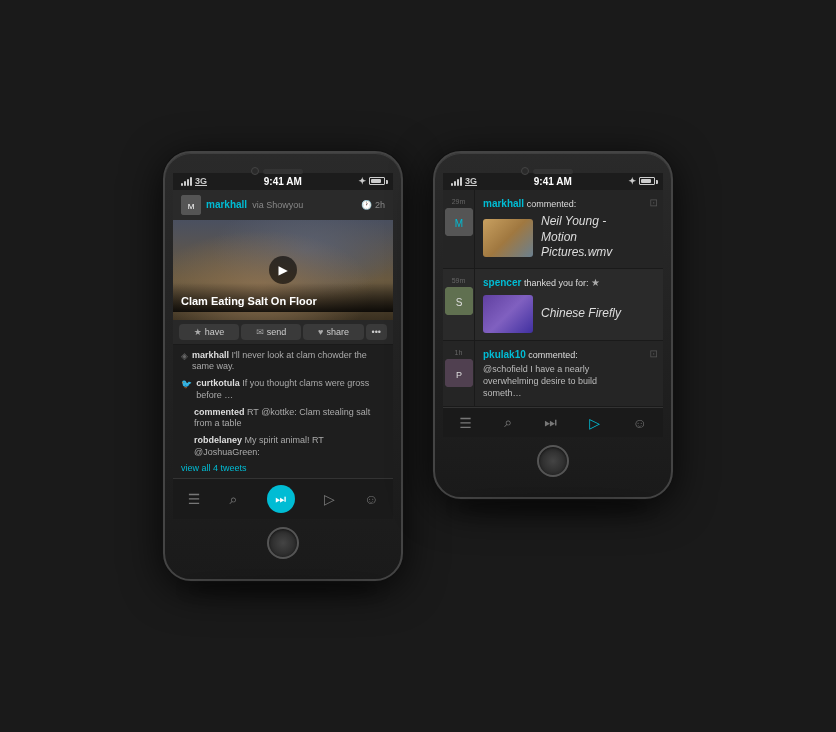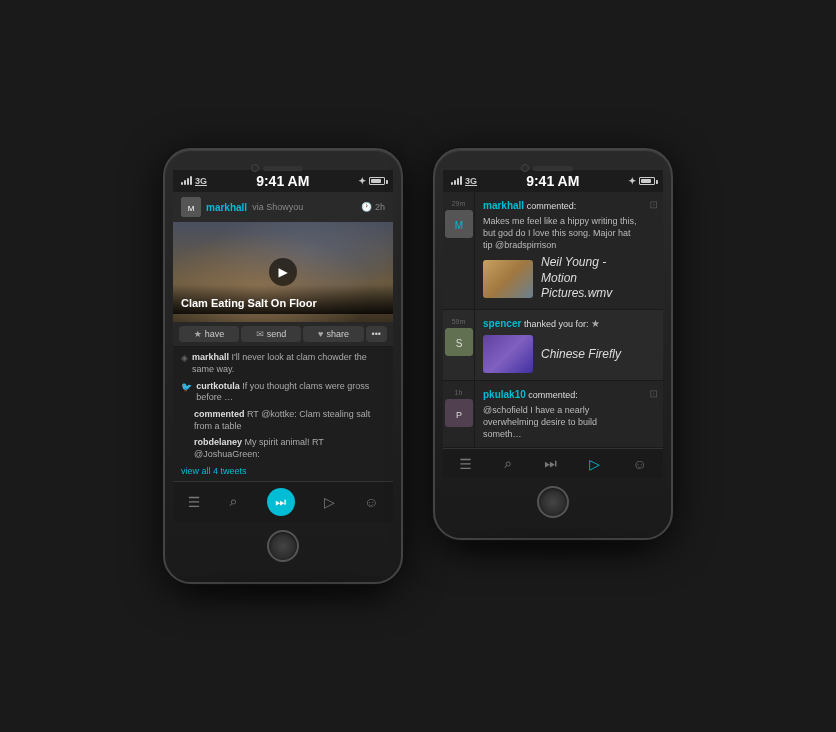--- a/index.html
+++ b/index.html
@@ -81,22 +81,22 @@
       width: 100%;
       background: #1c1c1c;
       display: flex;
       justify-content: space-between;
       align-items: center;
       padding: 3px 8px;
       font-size: 9px;
       color: #ccc;
       font-weight: bold;
     }
-    .status-left { display: flex; align-items: flex-start; gap: 3px; text-decoration: underline; }
-    .status-center { font-size: 14px; font-weight: bold; color: #fff; }
+    .status-left { display: flex; align-items: center; gap: 3px; text-decoration: underline; }
+    .status-center { font-size: 10px; font-weight: bold; color: #fff; }
     .status-right { display: flex; align-items: center; gap: 3px; }
     .signal-bars { display: flex; align-items: flex-end; gap: 1px; }
     .signal-bar {
       background: #ccc;
       width: 2px;
       border-radius: 1px;
     }
     .battery-icon {
       width: 16px;
       height: 8px;
@@ -487,23 +487,20 @@
                 <rect width="28" height="28" fill="#555"></rect>
                 <text x="14" y="19" text-anchor="middle" fill="#00bcd4" font-size="10">M</text>
               </svg>
             </div>
           </div>
           <div class="notif-body">
             <div>
               <span class="username">markhall</span>
               <span class="action"> commented:</span>
             </div>
-            <div style="margin-top:2px;">
-              Makes me feel like a hippy writing this, but god do I love this song. Major hat tip @bradspirrison
-            </div>
             <div class="notif-media-row">
               <div class="notif-thumb notif-thumb-1"></div>
               <div class="notif-media-title">
                 Neil Young -<br>Motion<br>Pictures.wmv
               </div>
             </div>
           </div>
           <div class="notif-icon-right">⊡</div>
         </div>
 

